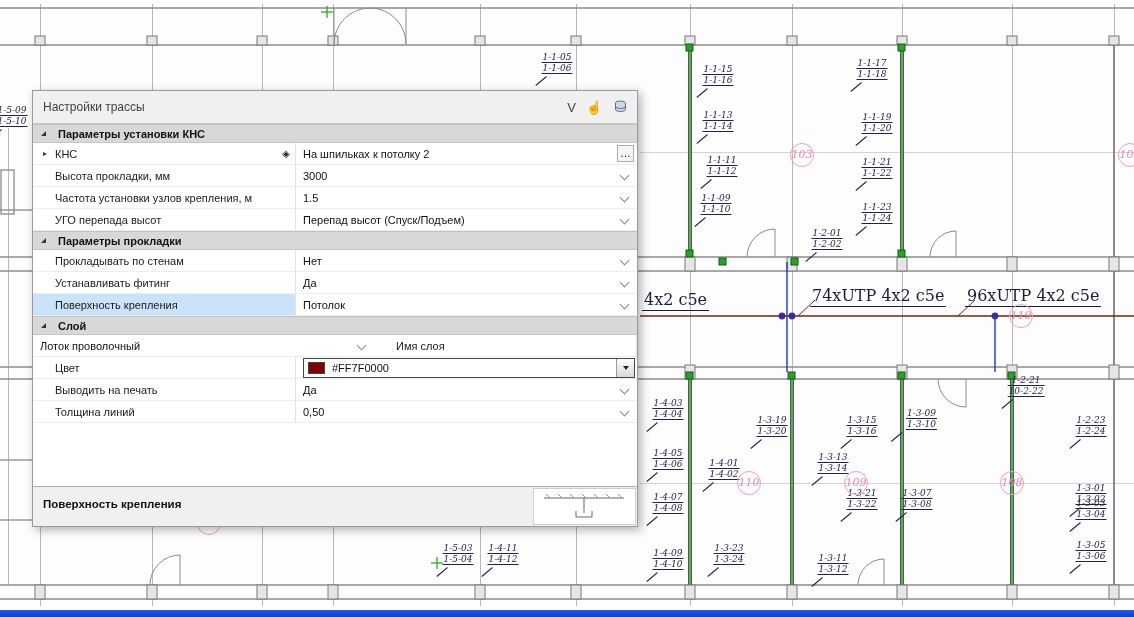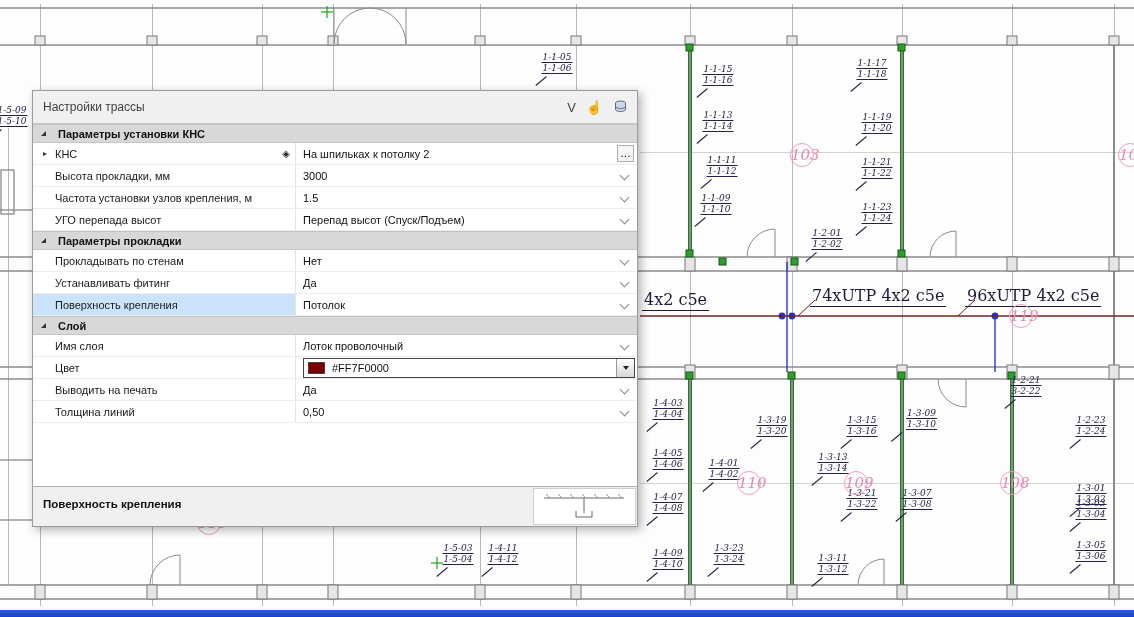--- a/index.html
+++ b/index.html
@@ -21,21 +21,21 @@
     background:#23234a;transform:rotate(-40deg);transform-origin:100% 50%;
   }
   .route-label{
     position:absolute;font-family:"DejaVu Serif",serif;
     font-size:16px;color:#1c1c3a;border-bottom:1px solid #1c1c3a;
     padding:0 2px 1px 2px;white-space:nowrap;
   }
   .room-badge{
     position:absolute;width:22px;height:22px;border:1px solid #ef9cc3;border-radius:50%;
     transform:translate(-50%,-50%);color:#e58ab8;font-family:"DejaVu Serif",serif;
-    font-style:italic;font-size:15px;line-height:22px;text-align:center;background:rgba(255,255,255,.0);
+    font-style:italic;font-size:11px;line-height:22px;text-align:center;background:rgba(255,255,255,.0);
   }
   
   #dialog{
     position:absolute;left:32px;top:90px;width:606px;height:437px;box-sizing:border-box;
     background:#f0f0f0;border:1px solid #9b9b9b;box-shadow:3px 3px 9px rgba(0,0,0,.30);
     display:flex;flex-direction:column;
   }
   .titlebar{height:32px;display:flex;align-items:center;padding:0 10px;flex:0 0 auto;}
   .titlebar .title{font-size:12px;color:#3f3f3f;}
   .tb-icons{margin-left:auto;display:flex;gap:11px;align-items:center;}
@@ -261,21 +261,21 @@
       <div class="cable-label" style="left: 877px; top: 202px;">
         <span>1-1-23</span>
         <span>1-1-24</span>
       </div>
       <div class="cable-label" style="left: 827px; top: 228px;">
         <span>1-2-01</span>
         <span>1-2-02</span>
       </div>
       <div class="cable-label" style="left: 1026px; top: 375px;">
         <span>1-2-21</span>
-        <span>3-2-22</span>
+        <span>10-2-22</span>
       </div>
       <div class="cable-label" style="left: 668px; top: 398px;">
         <span>1-4-03</span>
         <span>1-4-04</span>
       </div>
       <div class="cable-label" style="left: 772px; top: 415px;">
         <span>1-3-19</span>
         <span>1-3-20</span>
       </div>
       <div class="cable-label" style="left: 862px; top: 415px;">
@@ -452,27 +452,27 @@
           <div class="cell val">
             <span class="v-text">Потолок</span>
             <span class="chev"></span>
           </div>
         </div>
         <div class="row section">
           <span class="tri"></span>
           <span class="s-label">Слой</span>
         </div>
         <div class="row prop">
+          <div class="cell val">
+            <span class="v-text">Лоток проволочный</span>
+            <span class="chev"></span>
+          </div>
           <div class="cell lbl">
             <span class="expander"></span>
             <span class="lbl-text">Имя слоя</span>
-          </div>
-          <div class="cell val">
-            <span class="v-text">Лоток проволочный</span>
-            <span class="chev"></span>
           </div>
         </div>
         <div class="row prop">
           <div class="cell lbl">
             <span class="expander"></span>
             <span class="lbl-text">Цвет</span>
           </div>
           <div class="cell val">
             <div class="combo">
               <span class="swatch" style="background:#7F0000"></span>

